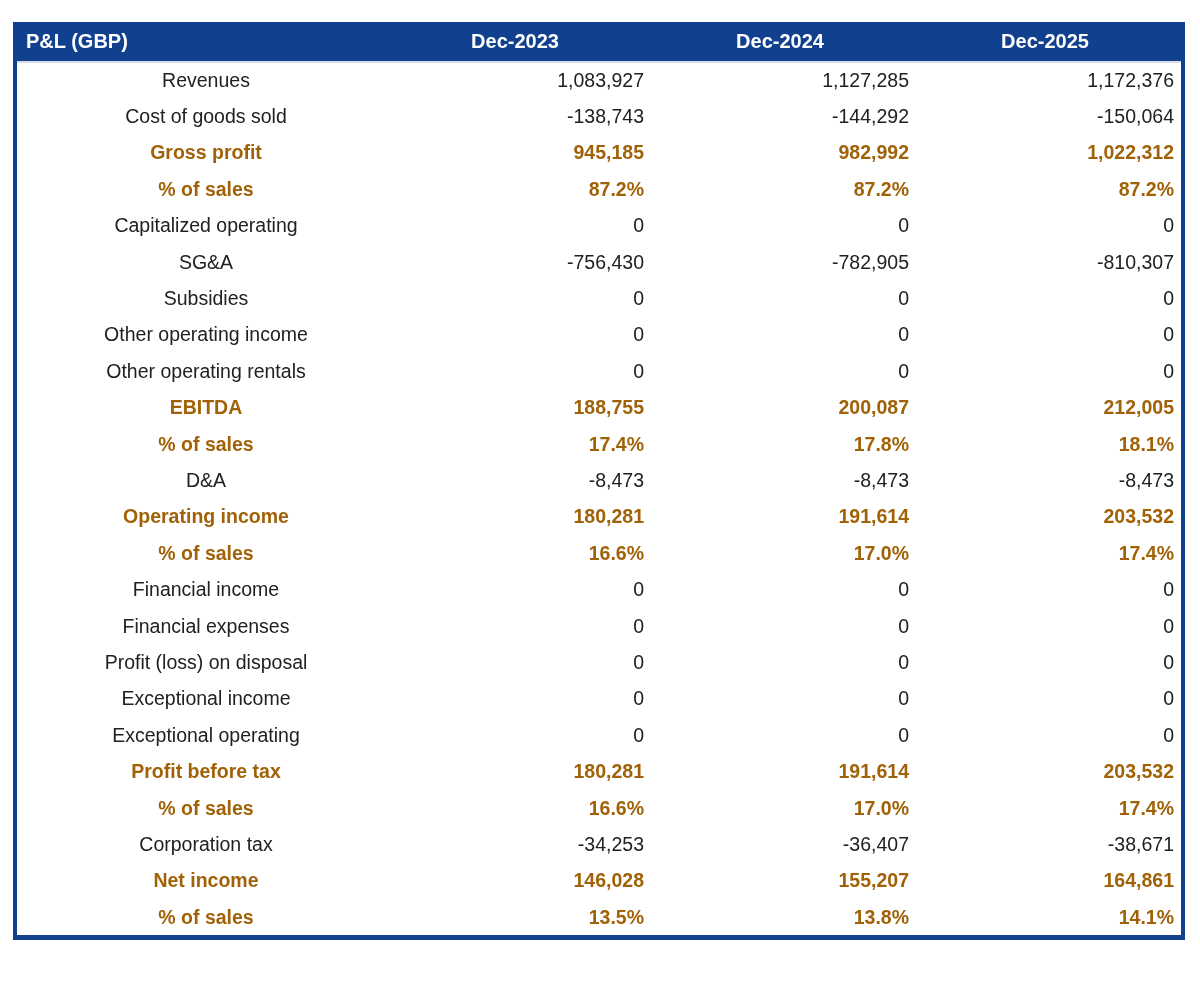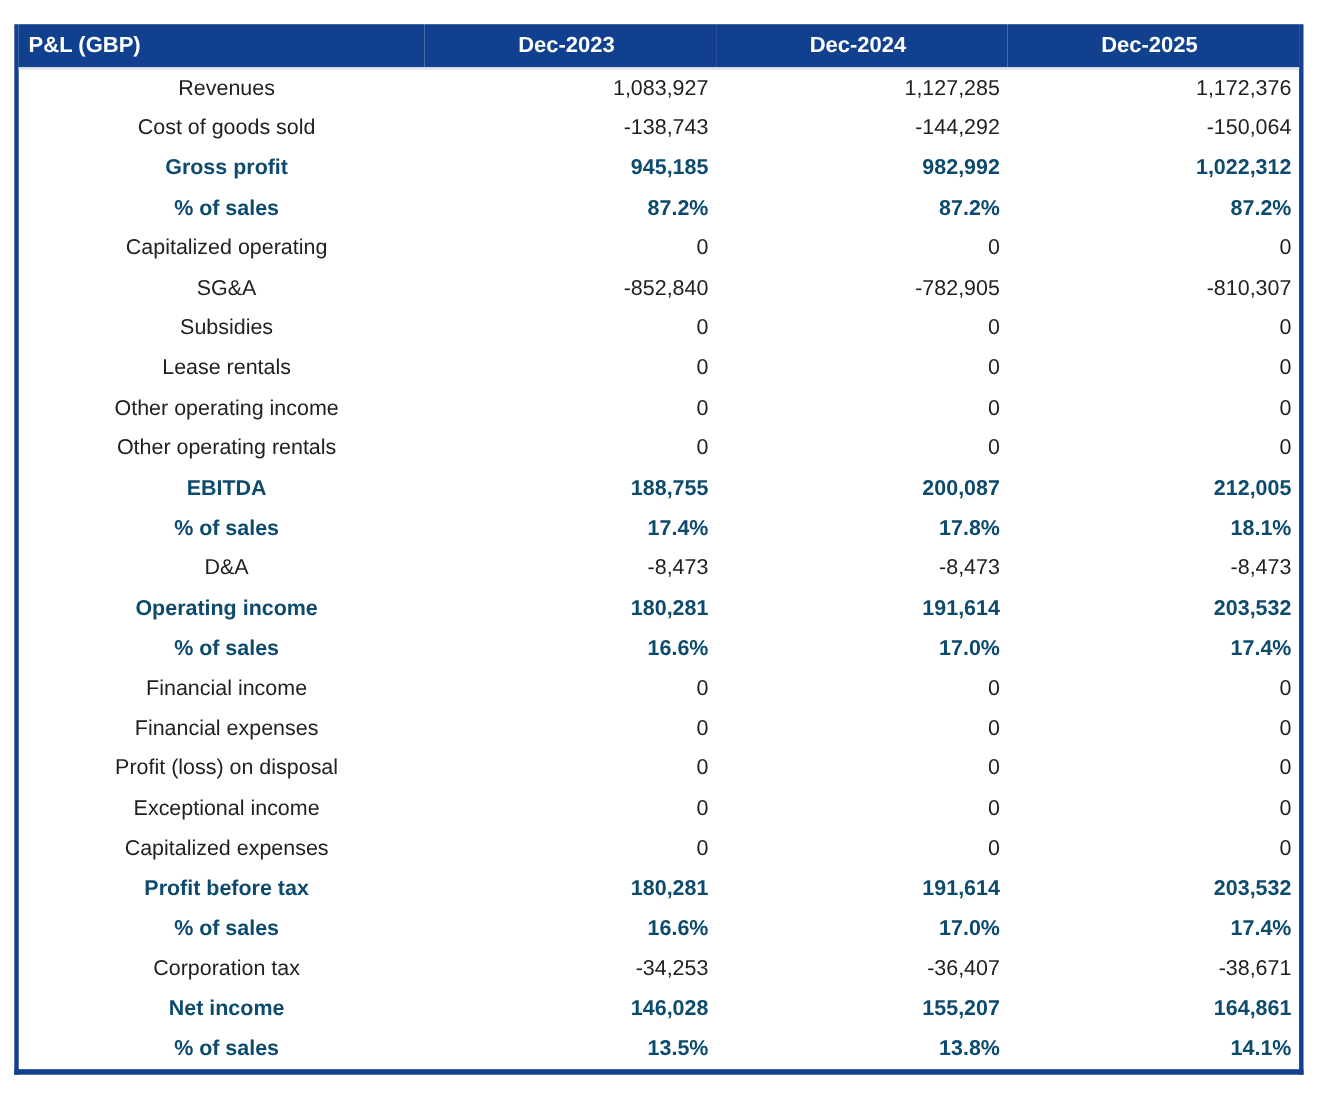--- a/index.html
+++ b/index.html
@@ -48,21 +48,21 @@
     color: #212121;
     vertical-align: middle;
     background: #ffffff;
     white-space: nowrap;
     overflow: hidden;
   }
   tbody td.c-label { text-align: center; padding-left: 9px; }
   tbody td.c-num   { text-align: right; padding-right: 7px; }
 
   tr.emph td {
-    color: #0c4a6e;
+    color: #a16207;
     font-weight: 700;
   }
 </style>
 </head>
 <body>
 
 <div class="page">
   <div class="pl-table-wrap">
     <table class="pl-table">
       <colgroup>
@@ -105,32 +105,26 @@
             <td class="c-num">87.2%</td>
           </tr>
           <tr>
             <td class="c-label">Capitalized operating</td>
             <td class="c-num">0</td>
             <td class="c-num">0</td>
             <td class="c-num">0</td>
           </tr>
           <tr>
             <td class="c-label">SG&amp;A</td>
-            <td class="c-num">-852,840</td>
+            <td class="c-num">-756,430</td>
             <td class="c-num">-782,905</td>
             <td class="c-num">-810,307</td>
           </tr>
           <tr>
             <td class="c-label">Subsidies</td>
-            <td class="c-num">0</td>
-            <td class="c-num">0</td>
-            <td class="c-num">0</td>
-          </tr>
-          <tr>
-            <td class="c-label">Lease rentals</td>
             <td class="c-num">0</td>
             <td class="c-num">0</td>
             <td class="c-num">0</td>
           </tr>
           <tr>
             <td class="c-label">Other operating income</td>
             <td class="c-num">0</td>
             <td class="c-num">0</td>
             <td class="c-num">0</td>
           </tr>
@@ -188,21 +182,21 @@
             <td class="c-num">0</td>
             <td class="c-num">0</td>
           </tr>
           <tr>
             <td class="c-label">Exceptional income</td>
             <td class="c-num">0</td>
             <td class="c-num">0</td>
             <td class="c-num">0</td>
           </tr>
           <tr>
-            <td class="c-label">Capitalized expenses</td>
+            <td class="c-label">Exceptional operating</td>
             <td class="c-num">0</td>
             <td class="c-num">0</td>
             <td class="c-num">0</td>
           </tr>
           <tr class="emph">
             <td class="c-label">Profit before tax</td>
             <td class="c-num">180,281</td>
             <td class="c-num">191,614</td>
             <td class="c-num">203,532</td>
           </tr>

